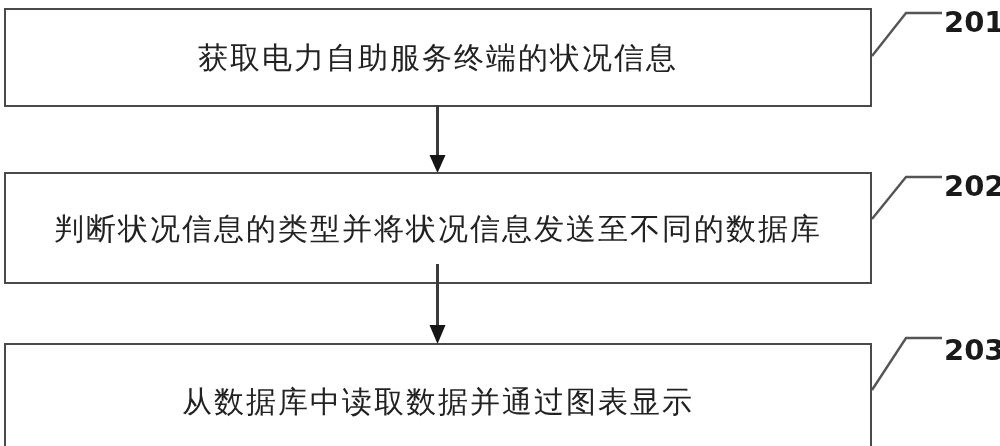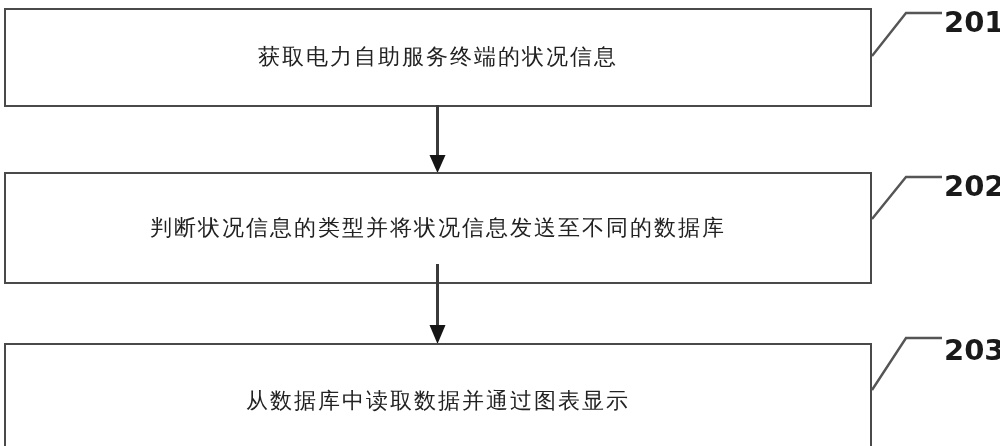--- a/index.html
+++ b/index.html
@@ -21,21 +21,21 @@
     position: absolute;
     box-sizing: border-box;
     border: 2px solid #4a4a4a;
     background: #ffffff;
     display: flex;
     align-items: center;
     justify-content: center;
   }
   .flow-box-text {
     font-family: "DejaVu Sans", "Liberation Sans", sans-serif;
-    font-size: 22px;
+    font-size: 30px;
     line-height: 1.1;
     color: #222222;
     letter-spacing: 2px;
     white-space: nowrap;
     text-align: center;
   }
   .step-label {
     position: absolute;
     font-family: "DejaVu Sans", "Liberation Sans", sans-serif;
     font-size: 29px;

